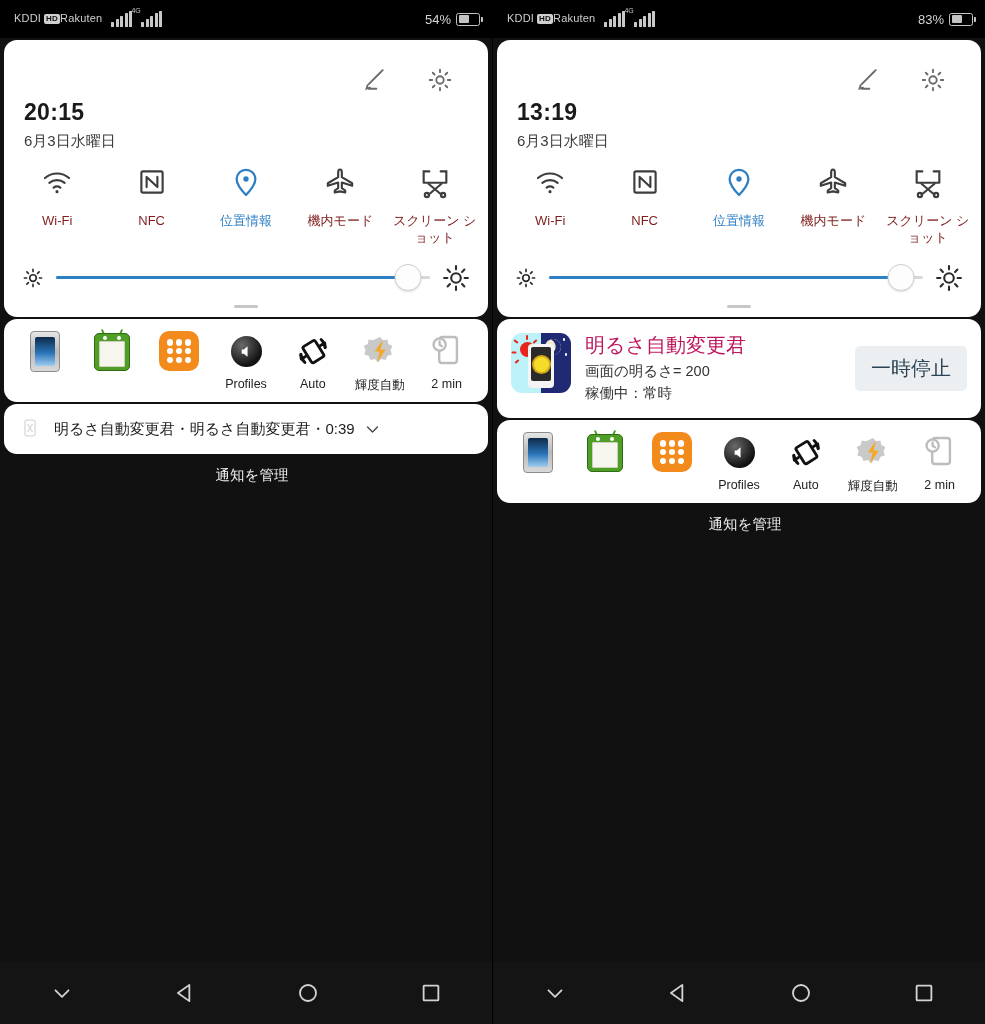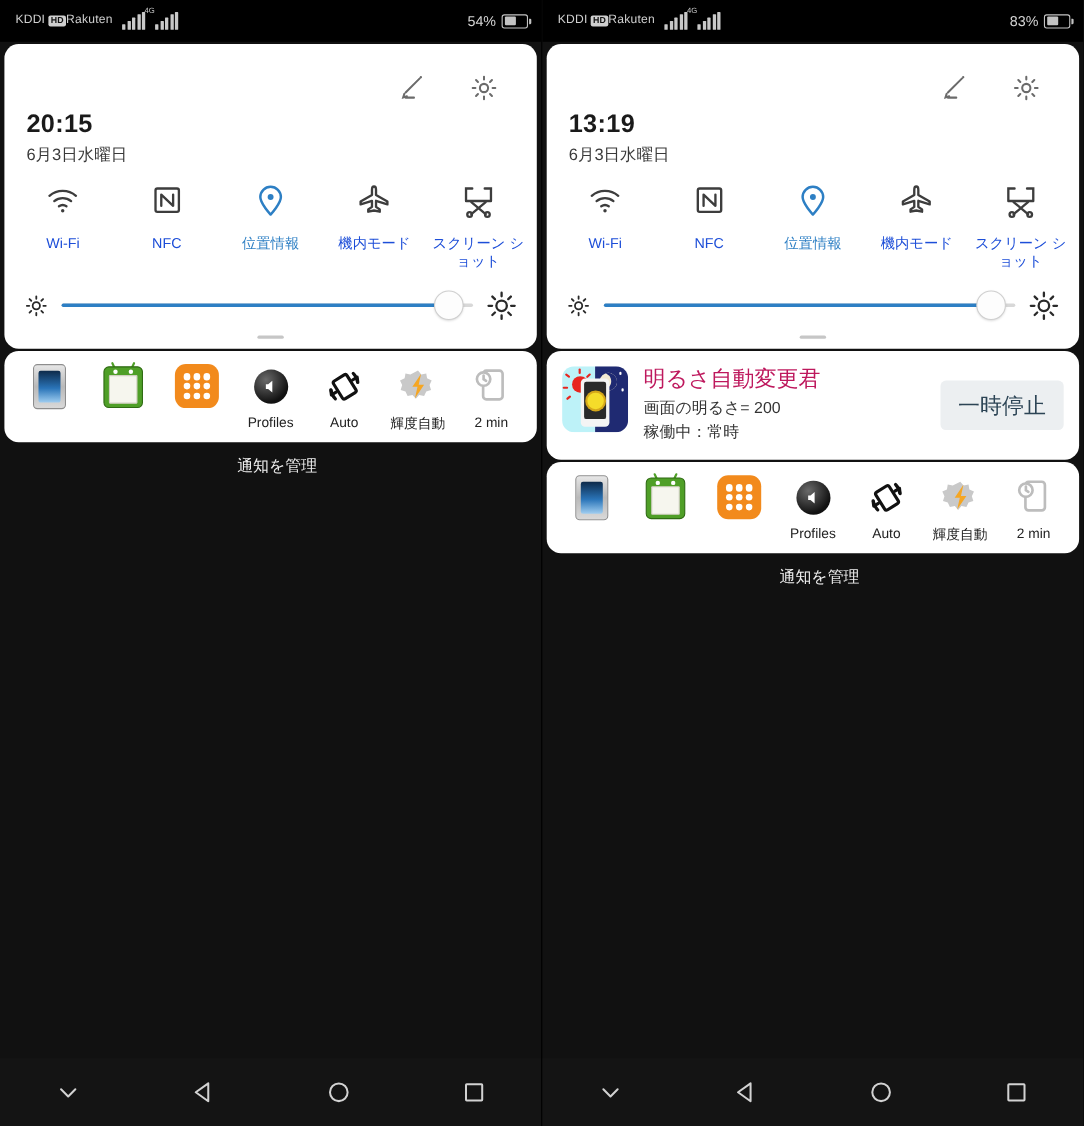--- a/index.html
+++ b/index.html
@@ -53,21 +53,21 @@
   .clock-block { line-height: 1.28; }
   .clock-time { font-size: 23px; font-weight: bold; color: #1a1a1a; letter-spacing: .3px; margin-top: 40px; }
   .clock-date { font-size: 15px; color: #3a3a3a; margin-top: 4px; }
   .header-icons { margin-left: auto; display: flex; align-items: center; gap: 38px; padding-top: 8px; padding-right: 14px; }
   .hicon { width: 28px; height: 28px; color: #6b6b6b; }
 
   
   .toggles { display: flex; padding: 10px 6px 0 6px; }
   .toggle { flex: 1; display: flex; flex-direction: column; align-items: center; }
   .toggle .ticon { width: 34px; height: 34px; color: #3d3d3d; display: flex; align-items: center; justify-content: center; }
-  .toggle .tlabel { font-size: 13px; color: #1d4ed8; margin-top: 13px; text-align: center; line-height: 1.35; }
+  .toggle .tlabel { font-size: 13px; color: #7f1d1d; margin-top: 13px; text-align: center; line-height: 1.35; }
   .toggle.active .ticon { color: #2d7fc4; }
   .toggle.active .tlabel { color: #2d7fc4; }
 
   
   .brightness { display: flex; align-items: center; padding: 16px 18px 0 18px; gap: 12px; }
   .sun-sm { width: 22px; height: 22px; color: #2a2a2a; flex: none; }
   .sun-lg { width: 28px; height: 28px; color: #2a2a2a; flex: none; }
   .slider { position: relative; flex: 1; height: 30px; display: flex; align-items: center; }
   .slider .track-bg { position: absolute; left: 0; right: 0; height: 3px; background: #d8d8d8; border-radius: 2px; }
   .slider .track-fill { position: absolute; left: 0; height: 3px; background: #2d7fc4; border-radius: 2px; }
@@ -390,20 +390,38 @@
                 <circle cx="6.8" cy="8.2" r="4.3" fill="#fff"></circle>
                 <path d="M6.8 5.9v2.4l1.6 1" stroke-linecap="round"></path>
               </svg>
             </span>
           </span>
           <span class="sc-label">2 min</span>
         </div>
       </div>
     </div>
 
+    <div class="panel">
+      <div class="notif-collapsed">
+        <span class="notif-mini-icon">
+          <svg viewBox="0 0 24 24" fill="none" stroke="currentColor" stroke-width="1.6">
+            <rect x="6" y="2.5" width="12" height="19" rx="2"></rect>
+              <path d="M9 7l6 10M15 7 9 17"></path>
+          </svg>
+        </span>
+        <span class="notif-mini-text">
+          <span>明るさ自動変更君・明るさ自動変更君・0:39</span>
+          <span class="chev-dn">
+            <svg viewBox="0 0 24 24" fill="none" stroke="currentColor" stroke-width="2" stroke-linecap="round" stroke-linejoin="round">
+                <path d="M5 8.5 12 15.5 19 8.5"></path>
+              </svg>
+          </span>
+        </span>
+      </div>
+    </div>
 
     <div class="manage">通知を管理</div>
 
     <div class="navbar">
       <span class="navbtn">
         <svg viewBox="0 0 24 24" fill="none" stroke="currentColor" stroke-width="1.7" stroke-linecap="round" stroke-linejoin="round">
             <path d="M6 9.5 12 15.5 18 9.5"></path>
           </svg>
       </span>
       <span class="navbtn">

